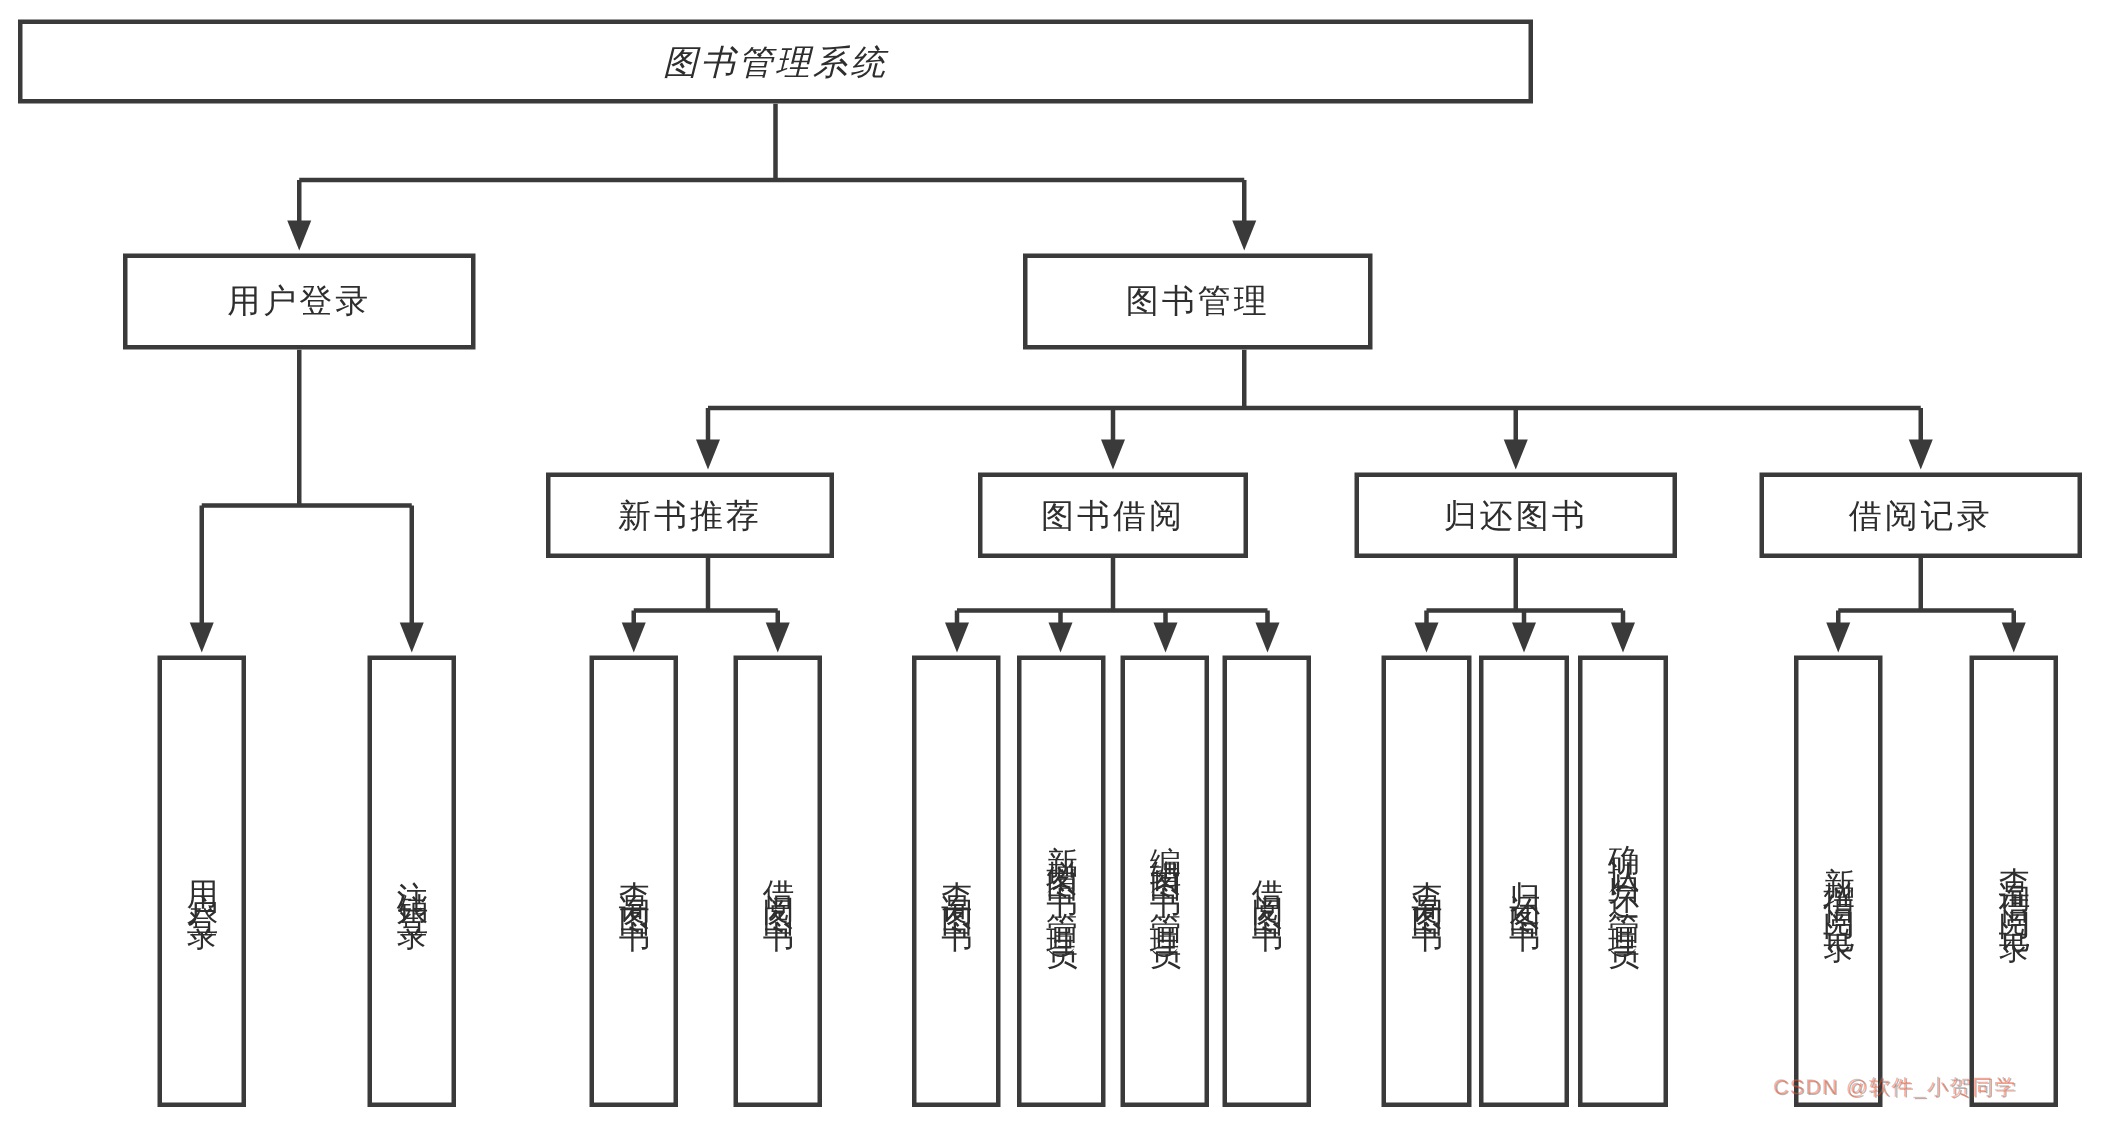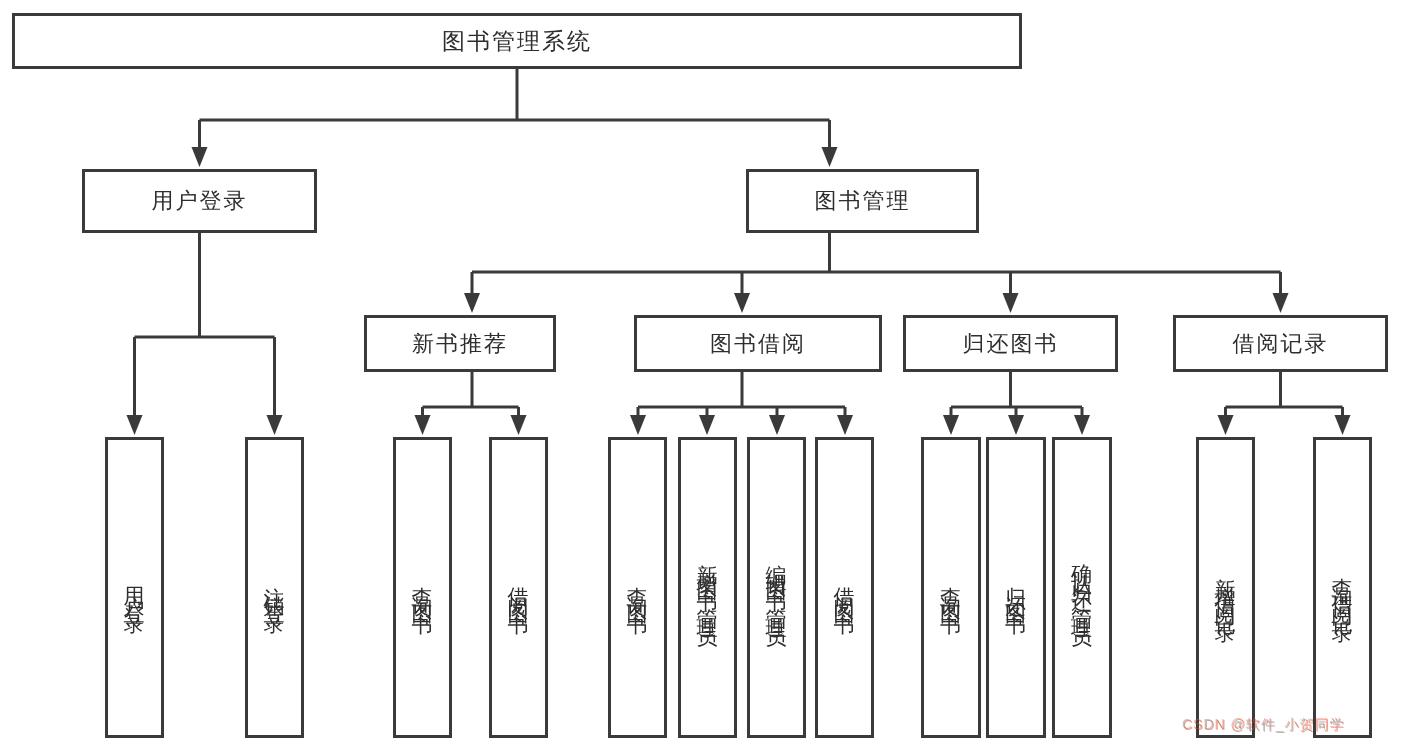--- a/index.html
+++ b/index.html
@@ -6,21 +6,21 @@
   .canvas{
     position:relative;width:1405px;height:747px;background:#ffffff;
     font-family:"Liberation Sans","DejaVu Sans",sans-serif;overflow:hidden;
   }
   .connector-layer{position:absolute;left:0;top:0;width:1405px;height:747px;pointer-events:none;}
   .node{
     position:absolute;box-sizing:border-box;border:3px solid #3a3a3a;background:#ffffff;
     display:flex;align-items:center;justify-content:center;
     color:#2e2e2e;font-size:22px;letter-spacing:2px;white-space:nowrap;
   }
-  .node.root{font-size:23px;}
+  .node.root{font-size:23px;font-style:italic;}
   .node.leaf{
     writing-mode:vertical-rl;text-orientation:mixed;
     font-size:21px;letter-spacing:9px;line-height:1;
   }
   .watermark{
     position:absolute;left:1182px;top:716px;z-index:5;
     font-size:14px;letter-spacing:1px;white-space:nowrap;
     color:rgba(252,85,49,0.45);
     text-shadow:1px 1px 0 rgba(70,70,70,0.40);
     text-align:center;
@@ -66,24 +66,24 @@
     <use href="#arr" x="1082" y="435"></use>
 
     <path d="M1280.5,372 V407 M1225.5,407 H1342.5 M1225.5,407 V424 M1342.5,407 V424" stroke="#3a3a3a" stroke-width="3" fill="none"></path>
     <use href="#arr" x="1225.5" y="435"></use>
     <use href="#arr" x="1342.5" y="435"></use>
   </svg>
 
   <div class="node root" style="left:12px;top:13px;width:1010px;height:56px">图书管理系统</div>
 
   <div class="node" style="left:82px;top:169px;width:235px;height:64px">用户登录</div>
-  <div class="node" style="left:746px;top:169px;width:233px;height:64px">图书管理</div>
+  <div class="node" style="left:682px;top:169px;width:233px;height:64px">图书管理</div>
 
   <div class="node" style="left:364px;top:315px;width:192px;height:57px">新书推荐</div>
-  <div class="node" style="left:634px;top:315px;width:248px;height:57px">图书借阅</div>
+  <div class="node" style="left:652px;top:315px;width:180px;height:57px">图书借阅</div>
   <div class="node" style="left:903px;top:315px;width:215px;height:57px">归还图书</div>
   <div class="node" style="left:1173px;top:315px;width:215px;height:57px">借阅记录</div>
 
   <div class="node leaf" style="left:105px;top:437px;width:59px;height:301px">用户登录</div>
   <div class="node leaf" style="left:245px;top:437px;width:59px;height:301px">注销登录</div>
 
   <div class="node leaf" style="left:393px;top:437px;width:59px;height:301px">查询图书</div>
   <div class="node leaf" style="left:489px;top:437px;width:59px;height:301px">借阅图书</div>
 
   <div class="node leaf" style="left:608px;top:437px;width:59px;height:301px">查询图书</div>

